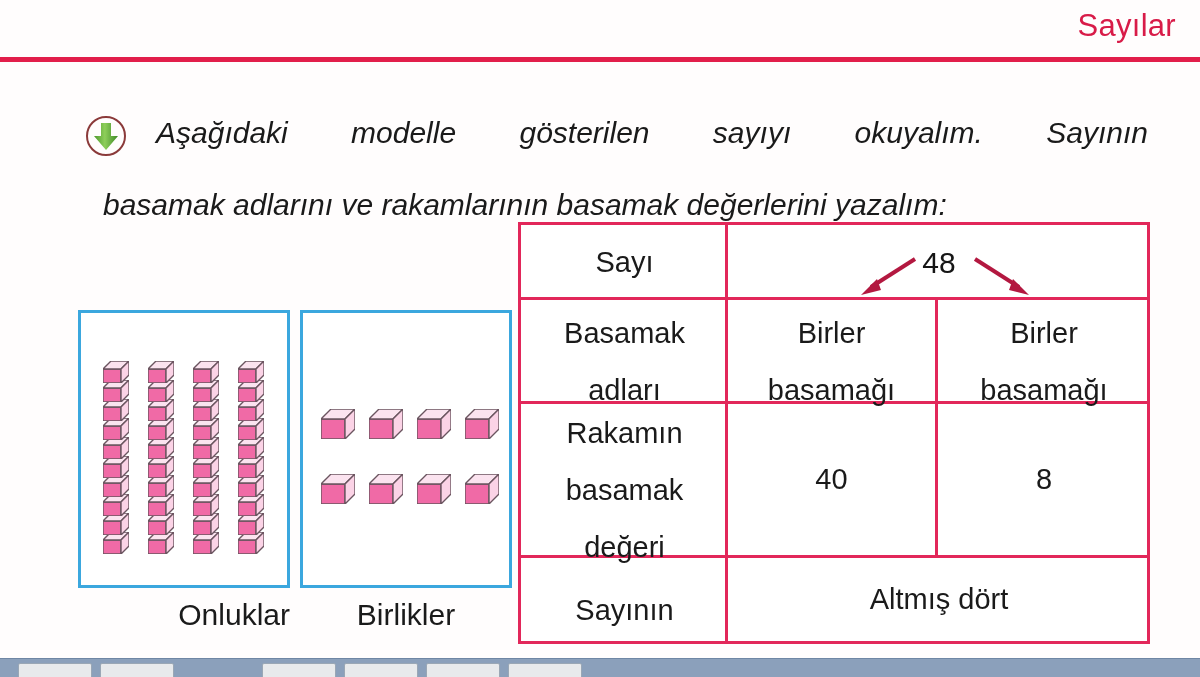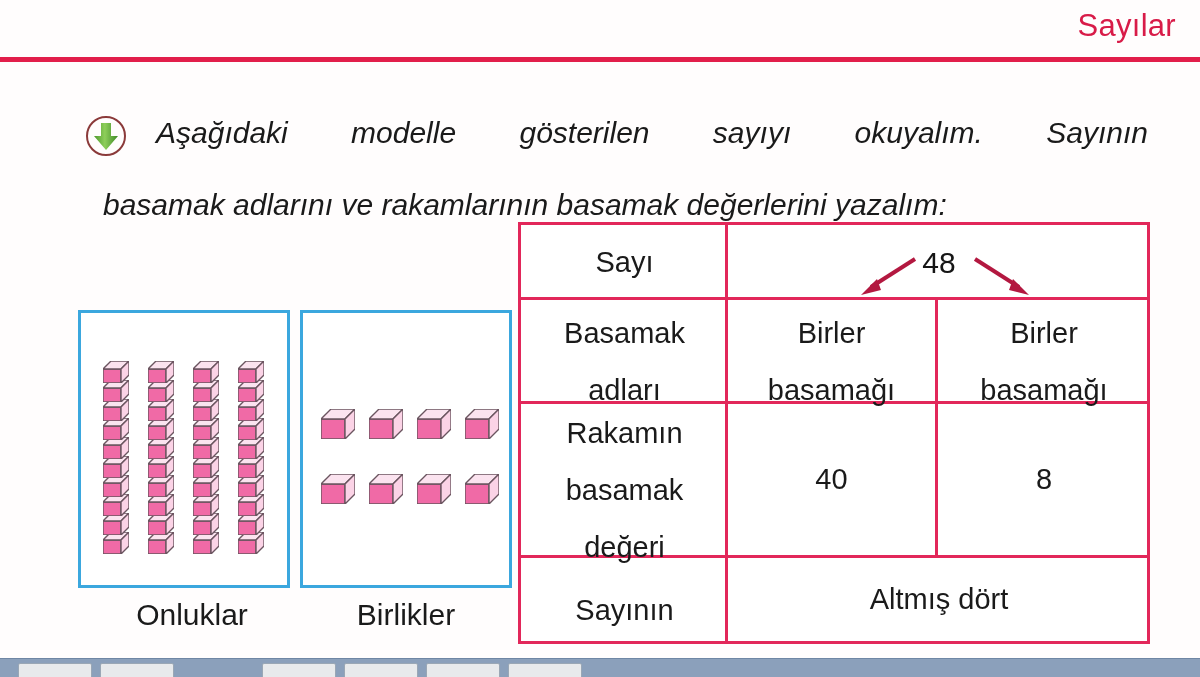--- a/index.html
+++ b/index.html
@@ -125,21 +125,21 @@
     height: 278px;
   }
   .model-label {
     position: absolute;
     top: 288px;
     font-size: 30px;
     color: #1a1a1a;
     text-align: center;
     white-space: nowrap;
   }
-  #tens-label { left: 8px; width: 212px; }
+  #tens-label { left: 0px; width: 212px; text-align: right; }
   #ones-label { left: 222px; width: 212px; }
 
   .rod {
     position: absolute;
     top: 48px;
   }
   .unit-cube {
     position: absolute;
   }
 

